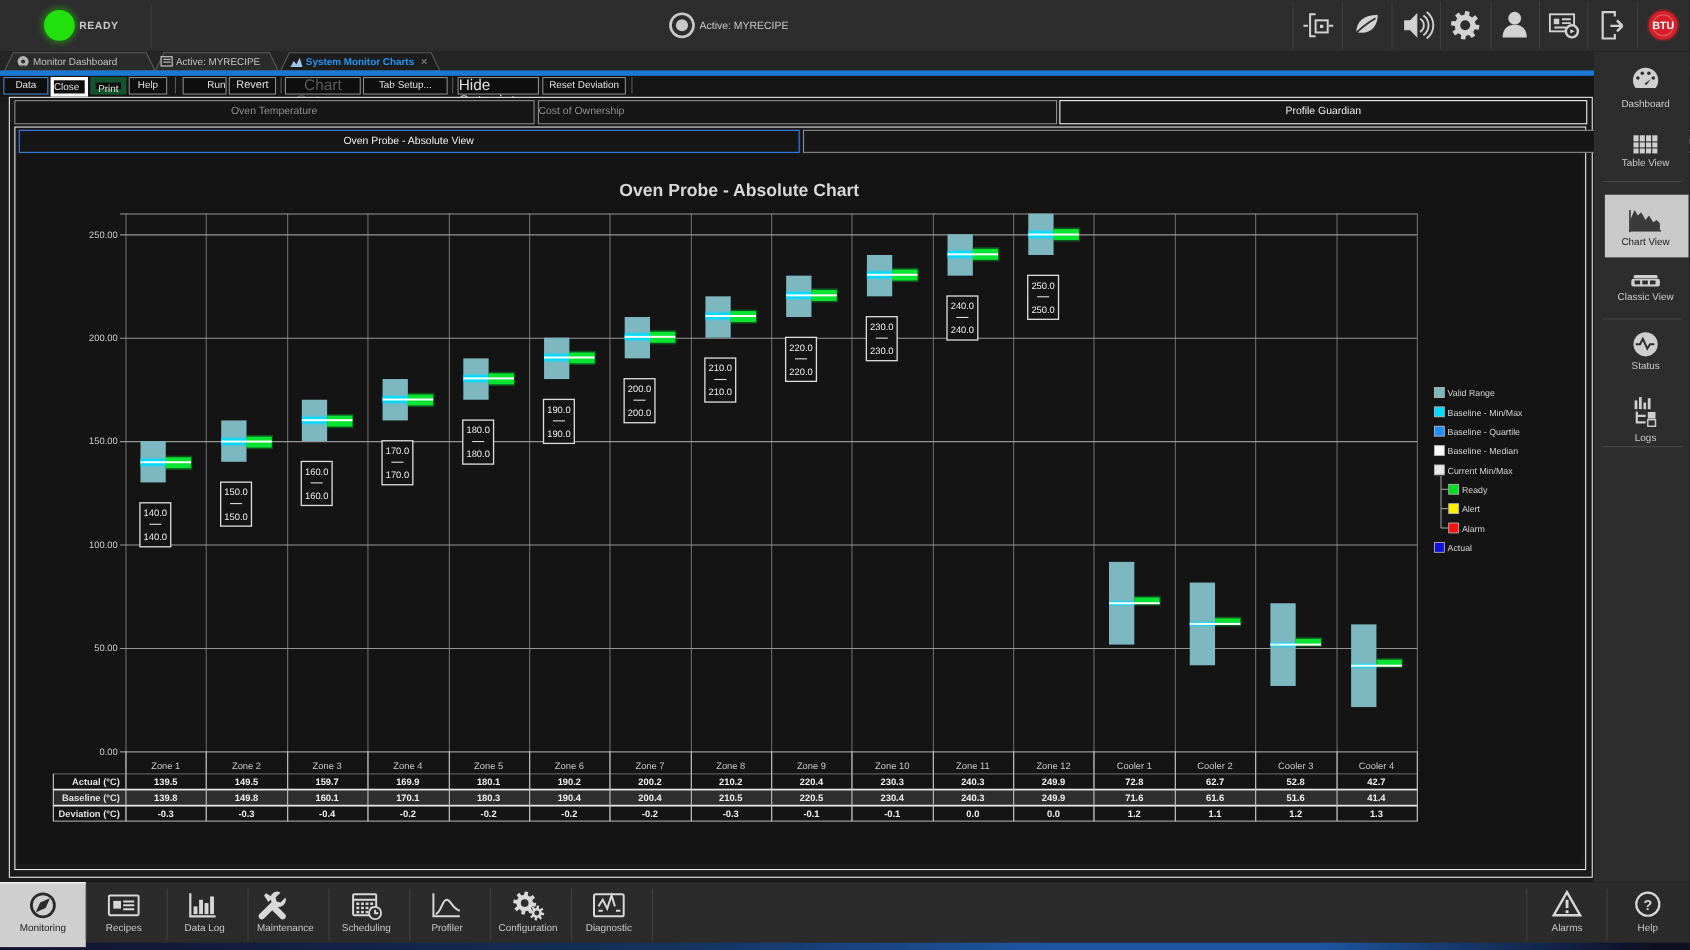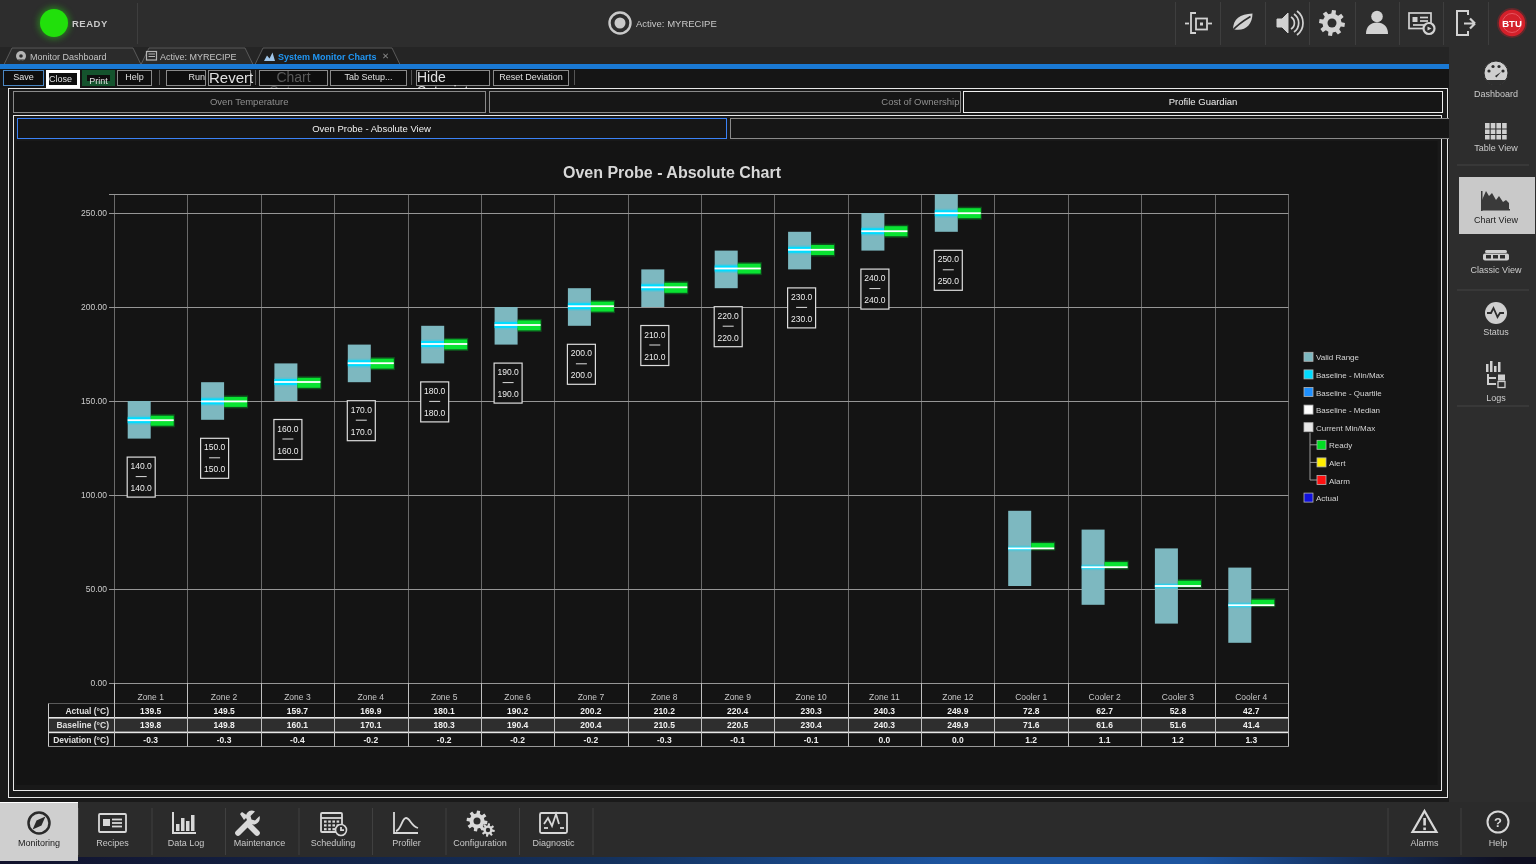--- a/index.html
+++ b/index.html
@@ -71,37 +71,37 @@
     <line x1="148.5" y1="54" x2="155" y2="54" stroke="#b5b5b5"></line>
     <line x1="148.5" y1="56.5" x2="155" y2="56.5" stroke="#b5b5b5"></line>
     <text x="160" y="59.5" font-size="9" font-weight="normal" fill="#c4c4c4">Active: MYRECIPE</text>
     <polygon points="255,64.5 263,48 392,48 400,64.5" fill="#1d1d1d" stroke="#5a5a5a" stroke-width="1"></polygon>
     <path d="M264 61 l3 -5.5 l2.5 3 l3 -6 l2.5 8.5 z" fill="#9fc5e8"></path>
     <text x="278" y="59.5" font-size="9" font-weight="bold" fill="#2196f3">System Monitor Charts</text>
     <text x="382" y="59" font-size="8.5" fill="#8a8a8a">✕</text>
   </svg>
 <div class="abs" style="left:0;top:64px;width:1460px;height:4.5px;background:#1a79d4"></div>
 <div class="abs" style="left:0;top:68.5px;width:1536px;height:19.5px;background:#151515"></div>
-<div class="abs" style="left:3px;top:70px;width:41px;height:15.5px;background:#0e0e0e;border:1px solid #4a86c2;color:#e0e0e0;font-size:9px;text-align:center;line-height:13.5px">Save</div>
+<div class="abs" style="left:3px;top:70px;width:41px;height:15.5px;background:#0e0e0e;border:1px solid #4a86c2;color:#e0e0e0;font-size:9px;text-align:center;line-height:13.5px">Data</div>
 <div class="abs" style="left:46px;top:70px;width:34px;height:18px;background:#0e0e0e;border:3px solid #ffffff;color:#e0e0e0;font-size:9px;text-align:left;line-height:13.5px">Close</div>
 <div class="abs" style="left:82px;top:70px;width:33px;height:15.5px;background:#0e0e0e;border:5px solid #14532d;color:#e0e0e0;font-size:9px;text-align:center;line-height:13.5px">Print</div>
 <div class="abs" style="left:117px;top:70px;width:35px;height:15.5px;background:#0e0e0e;border:1px solid #8a8a8a;color:#e0e0e0;font-size:9px;text-align:center;line-height:13.5px">Help</div>
 <div class="abs" style="left:159px;top:70px;width:1px;height:15px;background:#555"></div>
 <div class="abs" style="left:166px;top:70px;width:40px;height:15.5px;background:#0e0e0e;border:1px solid #8a8a8a;color:#e0e0e0;font-size:9px;text-align:right;line-height:13.5px">Run</div>
-<div class="abs" style="left:208px;top:70px;width:43px;height:15.5px;background:#0e0e0e;border:1px solid #8a8a8a;color:#e0e0e0;font-size:15px;text-align:center;line-height:13.5px">Revert</div>
+<div class="abs" style="left:208px;top:70px;width:43px;height:15.5px;background:#0e0e0e;border:1px solid #8a8a8a;color:#e0e0e0;font-size:10px;text-align:center;line-height:13.5px">Revert</div>
 <div class="abs" style="left:255px;top:70px;width:1px;height:15px;background:#555"></div>
 <div class="abs" style="left:259px;top:70px;width:69px;height:15.5px;background:#0e0e0e;border:1px solid #8a8a8a;color:#5a5a5a;font-size:14px;text-align:center;line-height:13.5px">Chart Setup...</div>
 <div class="abs" style="left:330px;top:70px;width:77px;height:15.5px;background:#0e0e0e;border:1px solid #8a8a8a;color:#e0e0e0;font-size:9px;text-align:center;line-height:13.5px">Tab Setup...</div>
 <div class="abs" style="left:411px;top:70px;width:1px;height:15px;background:#555"></div>
 <div class="abs" style="left:416px;top:70px;width:74px;height:15.5px;background:#0e0e0e;border:1px solid #8a8a8a;color:#e0e0e0;font-size:14px;text-align:left;line-height:13.5px">Hide Setpoints</div>
 <div class="abs" style="left:493px;top:70px;width:76px;height:15.5px;background:#0e0e0e;border:1px solid #8a8a8a;color:#e0e0e0;font-size:9px;text-align:center;line-height:13.5px">Reset Deviation</div>
 <div class="abs" style="left:574px;top:70px;width:1px;height:15px;background:#555"></div>
 <div class="abs" style="left:8px;top:88px;width:1439.5px;height:709.5px;background:#191919;border:1.3px solid #e8e8e8"></div>
 <div class="abs" style="left:12.5px;top:90.5px;width:473.5px;height:22px;background:#161616;border:1px solid #8a8a8a;color:#8f8f8f;font-size:9.5px;text-align:center;line-height:20px">Oven Temperature</div>
-<div class="abs" style="left:488.5px;top:90.5px;width:472px;height:22px;background:#161616;border:1px solid #8a8a8a;color:#8f8f8f;font-size:9.5px;text-align:right;line-height:20px">Cost of Ownership</div>
+<div class="abs" style="left:488.5px;top:90.5px;width:472px;height:22px;background:#161616;border:1px solid #8a8a8a;color:#8f8f8f;font-size:9.5px;text-align:left;line-height:20px">Cost of Ownership</div>
 <div class="abs" style="left:963px;top:90.5px;width:480px;height:22px;background:#161616;border:1px solid #f0f0f0;color:#f0f0f0;font-size:9.5px;text-align:center;line-height:20px">Profile Guardian</div>
 <div class="abs" style="left:12.5px;top:115px;width:1429px;height:675.5px;border:1.3px solid #e8e8e8;background:#191919"></div>
 <div class="abs" style="left:16.5px;top:117.5px;width:710px;height:21.5px;background:#161616;border:1px solid #3b82f6;color:#f0f0f0;font-size:9.5px;text-align:center;line-height:19.5px">Oven Probe - Absolute View</div>
 <div class="abs" style="left:729.5px;top:117.5px;width:852px;height:21.5px;background:#161616;border:1px solid #8a8a8a;color:#8f8f8f;font-size:9.5px;text-align:right;line-height:19.5px">Oven Probe - Deviation View</div>
 <svg width="1536" height="864" style="position:absolute;left:0;top:0">
     <rect x="16" y="141" width="1421.5" height="644" fill="#141414"></rect>
     <text x="672" y="178" font-size="16" font-weight="bold" fill="#d8d8d8" text-anchor="middle">Oven Probe - Absolute Chart</text>
     <line x1="114.5" y1="194" x2="114.5" y2="746.5" stroke="#6a6a6a" stroke-width="1"></line>
     <line x1="187.5" y1="194" x2="187.5" y2="746.5" stroke="#6a6a6a" stroke-width="1"></line>
     <line x1="261.5" y1="194" x2="261.5" y2="746.5" stroke="#6a6a6a" stroke-width="1"></line>

